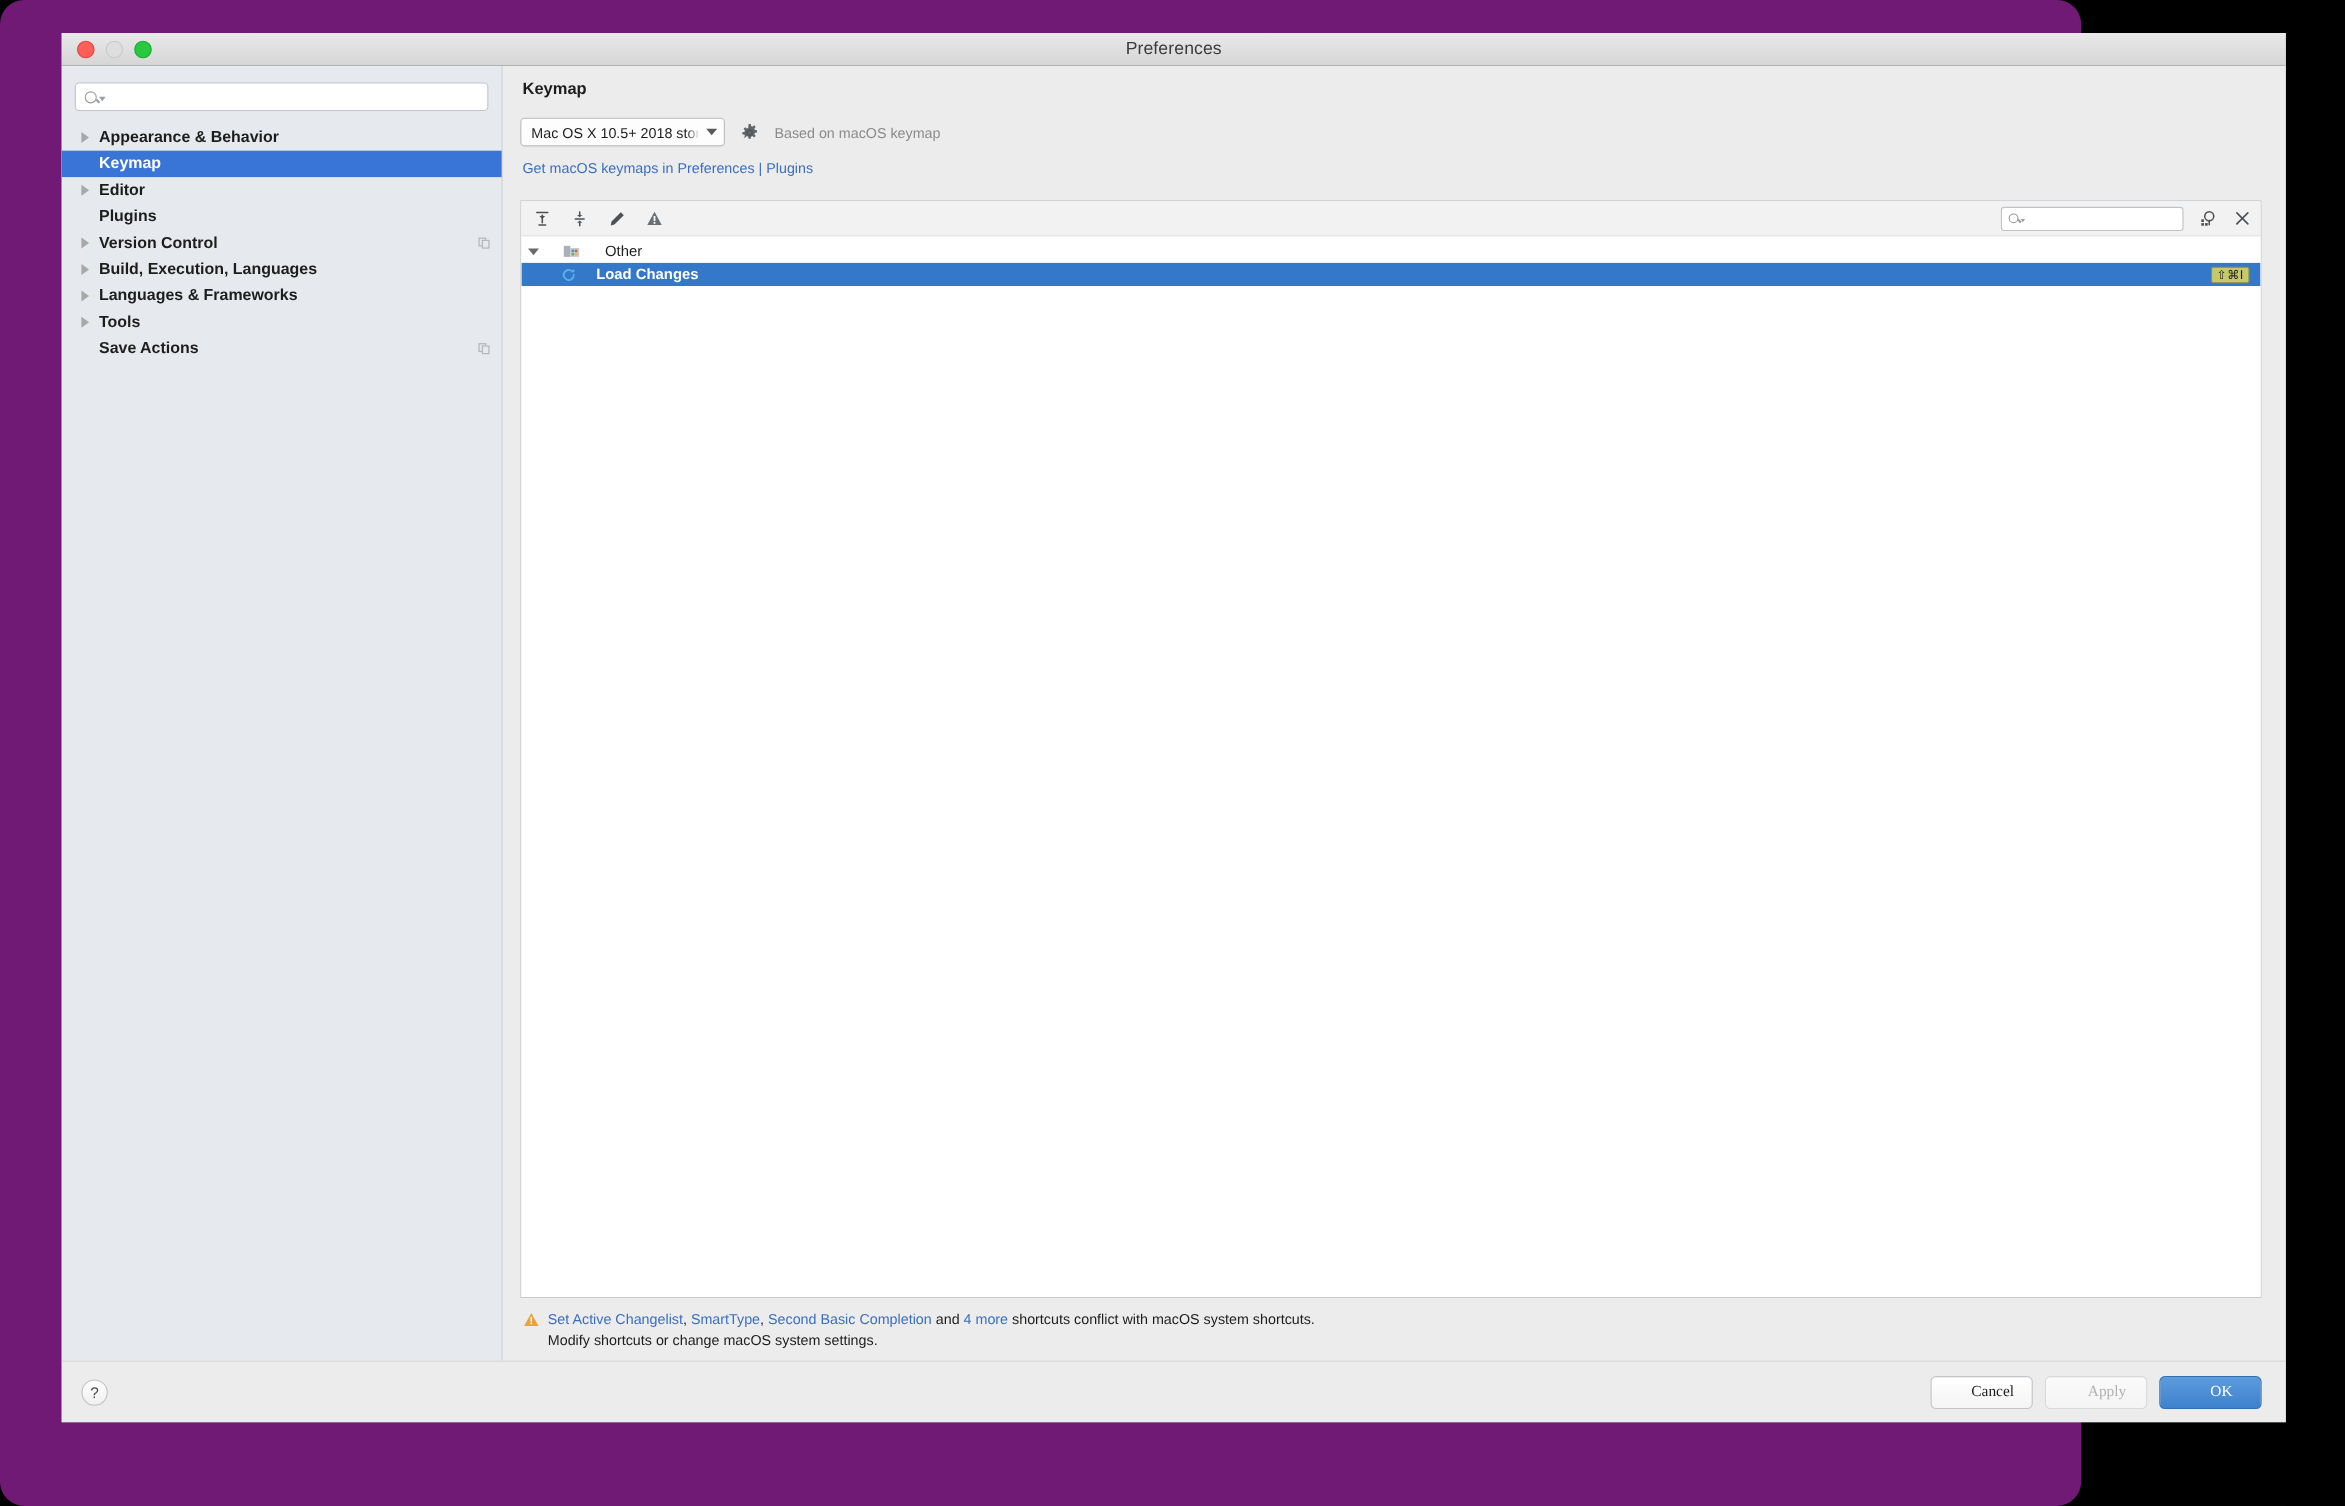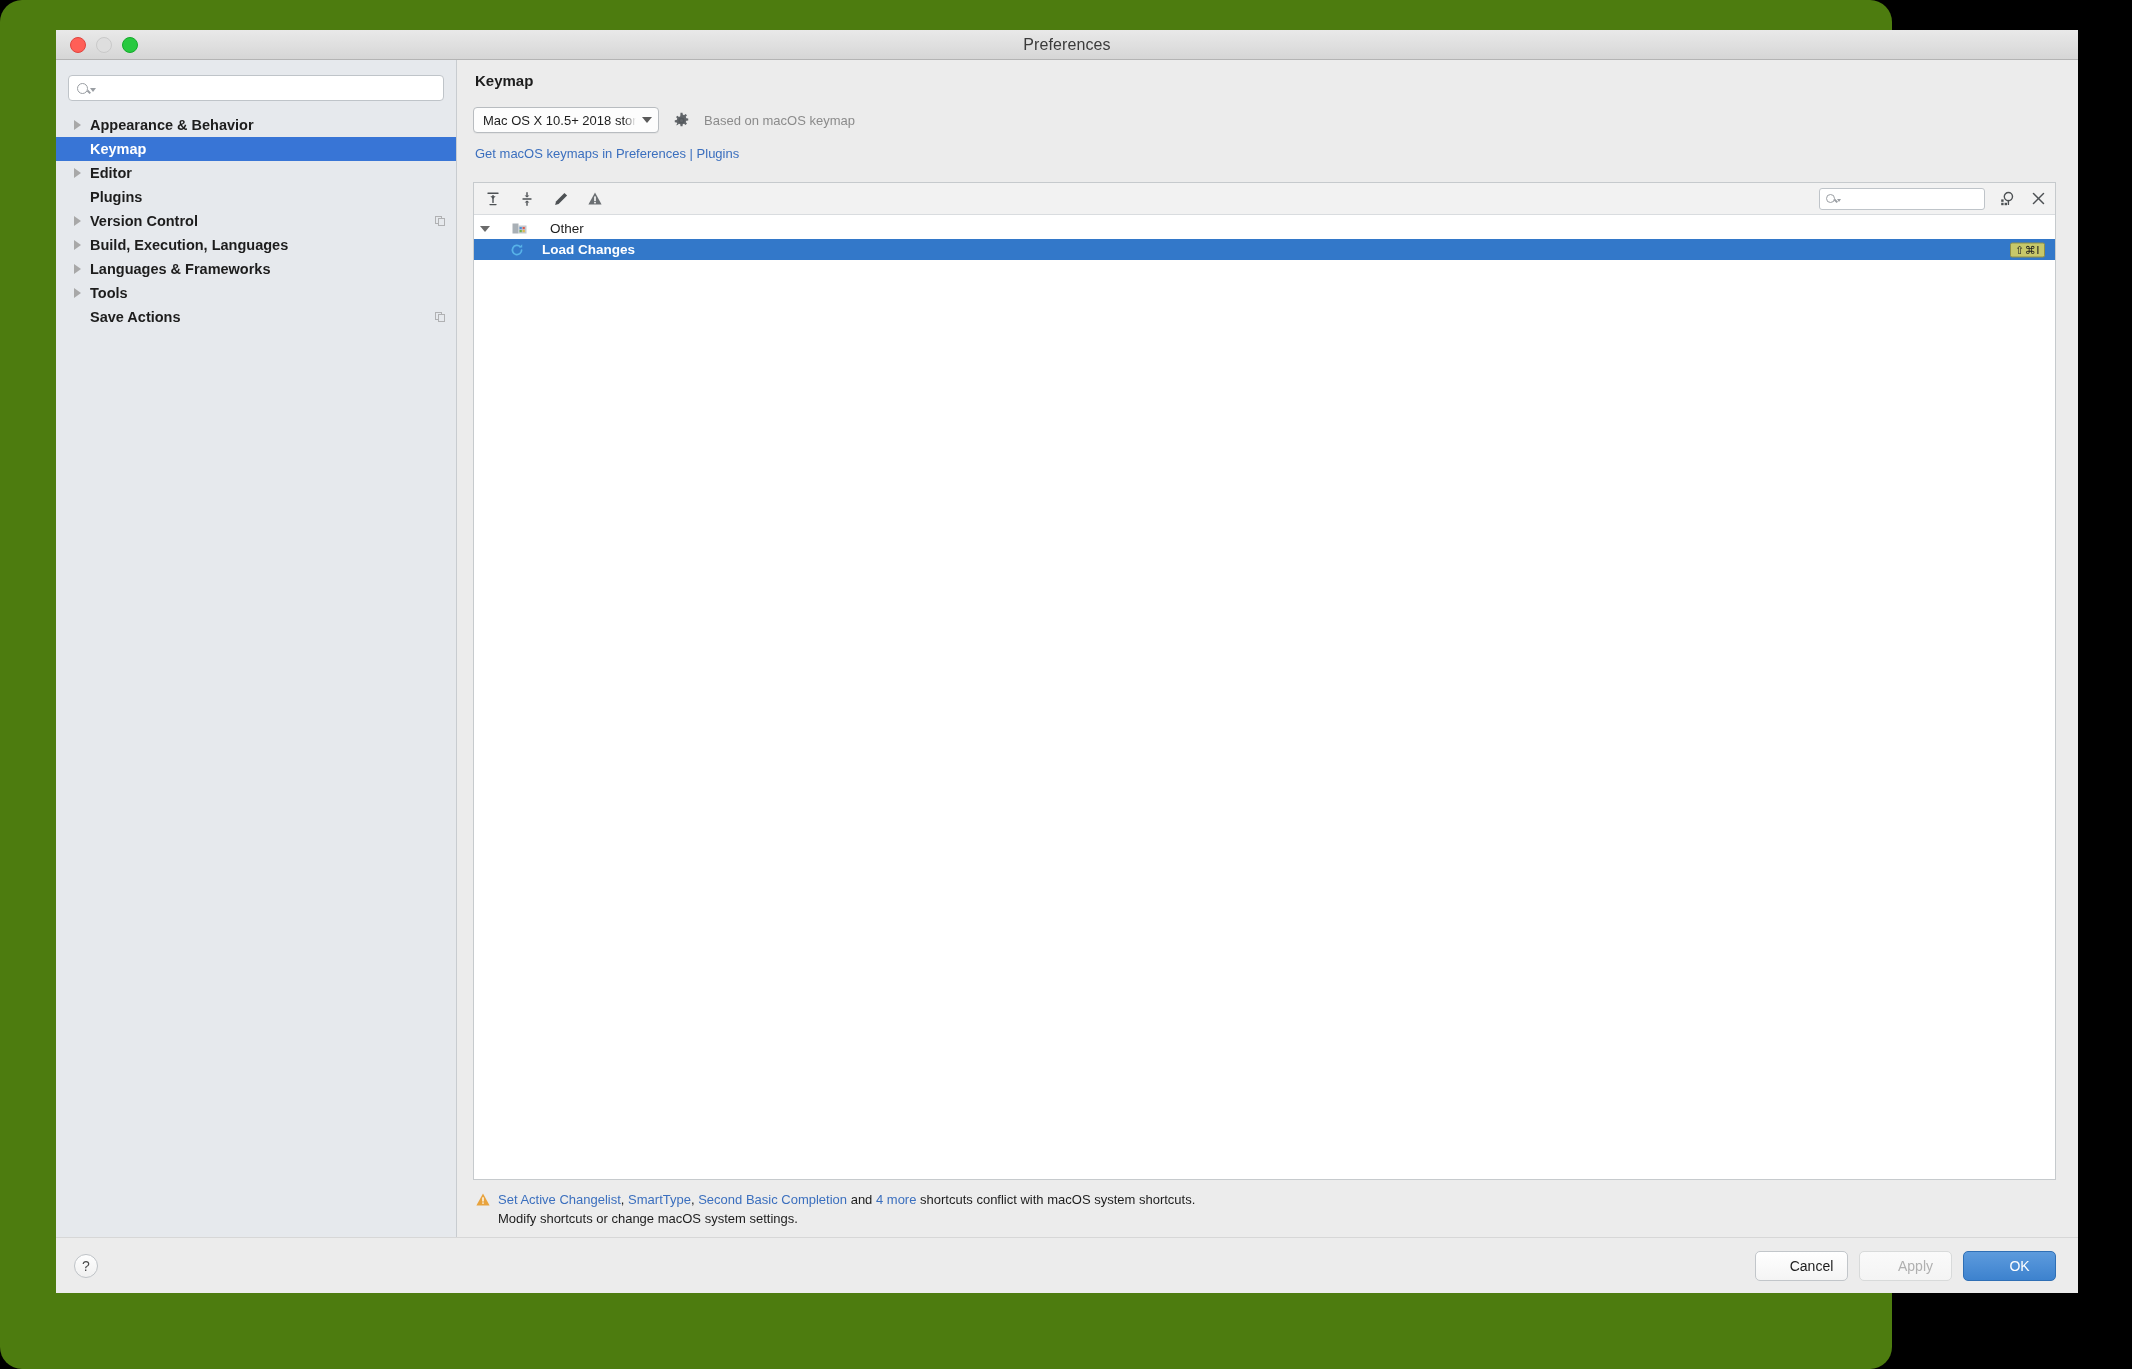--- a/index.html
+++ b/index.html
@@ -8,21 +8,21 @@
     width: 2132px; height: 1369px;
     background: #000000;
     font-family: "Liberation Sans", sans-serif;
     overflow: hidden;
   }
 
   #root {
     position: absolute;
     left: 0; top: 0;
     width: 1892px; height: 1369px;
-    background: #4d7c0f;
+    background: #701a75;
     border-radius: 22px;
   }
 
   
   #window {
     position: absolute;
     left: 56px; top: 30px;
     width: 2022px; height: 1263px;
     background: #ececec;
     display: flex;
@@ -399,21 +399,21 @@
     margin-left: auto;
     display: flex;
     align-items: center;
     gap: 11px;
   }
   .btn {
     height: 30px;
     min-width: 93px;
     border-radius: 5px;
     font-size: 14px;
-    font-family: Liberation Sans, sans-serif;
+    font-family: Liberation Serif, serif;
     display: flex; align-items: center; justify-content: center;
     cursor: pointer;
     border: 1px solid #c2c6ca;
     background: linear-gradient(to bottom,#ffffff,#f4f4f4);
     color: #1d1d1d;
     padding-left: 20px;
   }
   .btn.disabled {
     color: #b0b0b0;
     background: linear-gradient(to bottom,#fafafa,#f4f4f4);

